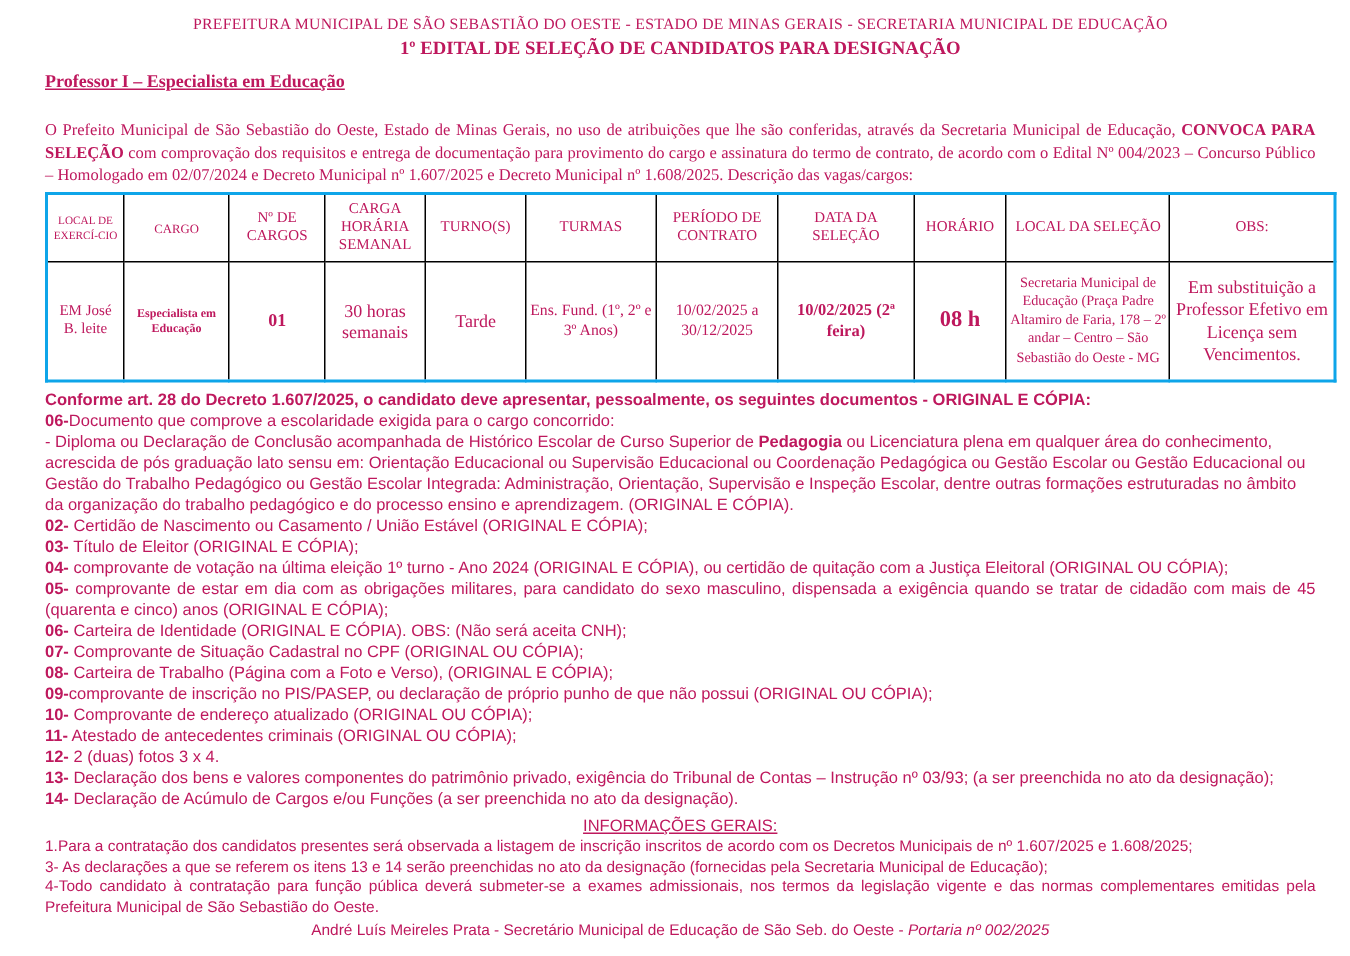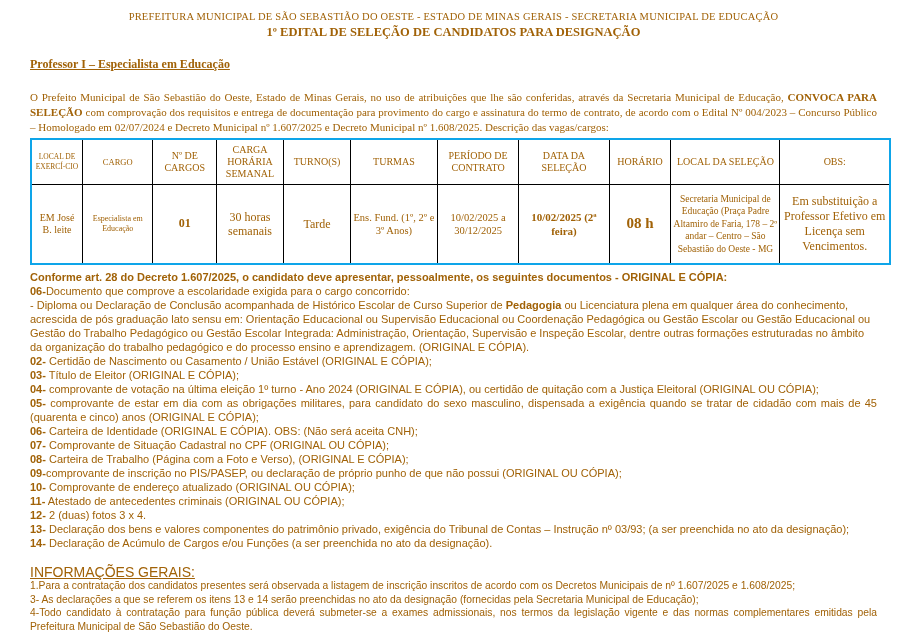--- a/index.html
+++ b/index.html
@@ -1,52 +1,52 @@
 <!DOCTYPE html>
 <html><head>
 <meta charset="utf-8">
 <style>
   * { margin:0; padding:0; box-sizing:border-box; }
   html,body { background:#ffffff; }
   .page {
     width:900px; height:637px; overflow:hidden;
-    background:#ffffff; color:#a16207;
+    background:#ffffff; color:#be185d;
     padding:10px 23px 0 30px;
     font-family:"Liberation Serif", serif;
   }
   
   .org-line { text-align:center; font-size:10.5px; line-height:14px; letter-spacing:.2px; }
   .edital-title { text-align:center; font-weight:bold; font-size:12.5px; line-height:16px; }
-  .subtitle { margin-top:16px; font-size:12px; line-height:16px; font-weight:bold; }
+  .subtitle { margin-top:6px; font-size:12px; line-height:16px; font-weight:bold; }
   .subtitle span { text-decoration:underline; }
   .intro { margin-top:18px; font-size:11px; line-height:15px; text-align:justify; }
   .intro b { font-weight:bold; }
   
   table.vagas { border-collapse:collapse; table-layout:fixed; width:calc(100% + 14px); margin-top:3px; border:2px solid #0ea5e9; }
   table.vagas th, table.vagas td { border:1px solid #000; text-align:center; vertical-align:middle; padding:1px 2px; overflow:hidden; }
   table.vagas thead tr { height:45px; }
   table.vagas tbody tr { height:80px; }
   th { font-weight:normal; font-size:10px; line-height:12px; }
   th:nth-child(1){ font-size:7.5px; line-height:9.5px; }
   th:nth-child(2){ font-size:8.5px; }
   td:nth-child(1){ font-size:10px; line-height:12px; }
-  td:nth-child(2){ font-size:8px; font-weight:normal; line-height:10px; }
+  td:nth-child(2){ font-size:8px; font-weight:bold; line-height:10px; }
   td:nth-child(3){ font-size:12px; font-weight:bold; }
   td:nth-child(4), td:nth-child(5){ font-size:12px; line-height:14px; }
   td:nth-child(6), td:nth-child(7){ font-size:10.5px; line-height:13px; }
   td:nth-child(8){ font-size:11px; font-weight:bold; line-height:14px; }
   td:nth-child(9){ font-size:15px; font-weight:bold; }
   td:nth-child(10){ font-size:9.5px; line-height:12.5px; }
   td:nth-child(11){ font-size:12px; line-height:15px; }
   
   .docs { margin-top:5px; font-family:"Liberation Sans", sans-serif; font-size:11px; line-height:14px; }
   .dheading { font-weight:bold; }
   .ditem b { font-weight:bold; }
   .just { text-align:justify; }
-  .info-heading { margin-top:15px; font-family:"Liberation Sans", sans-serif; font-size:14px; line-height:14px; }
+  .info-heading { margin-top:4px; font-family:"Liberation Sans", sans-serif; font-size:11px; line-height:14px;text-align:center; }
   .info-heading span { text-decoration:underline; }
   .iitem { font-family:"Liberation Sans", sans-serif; font-size:10.3px; line-height:13.5px; }
   .footer { margin-top:2px; font-family:"Liberation Sans", sans-serif; font-size:10.3px; line-height:14px; text-align:center; }
   .footer i { font-style:italic; }
 </style>
 </head>
 <body>
 
 <div class="page">
 

